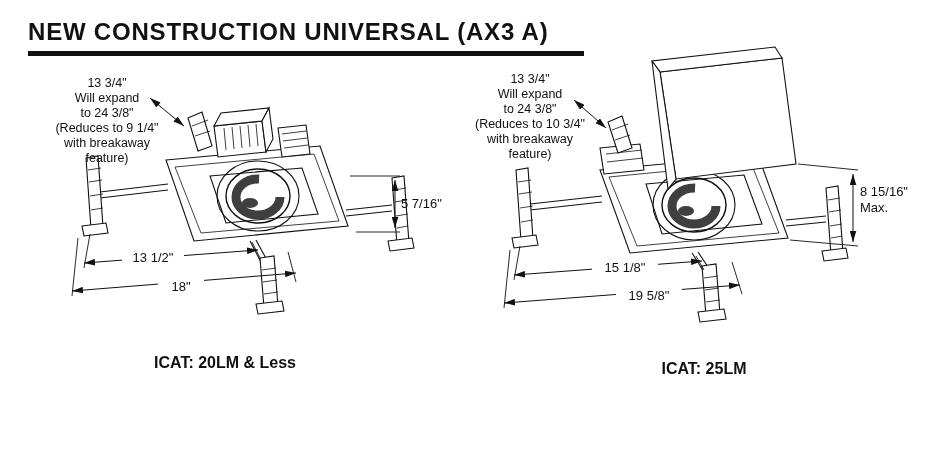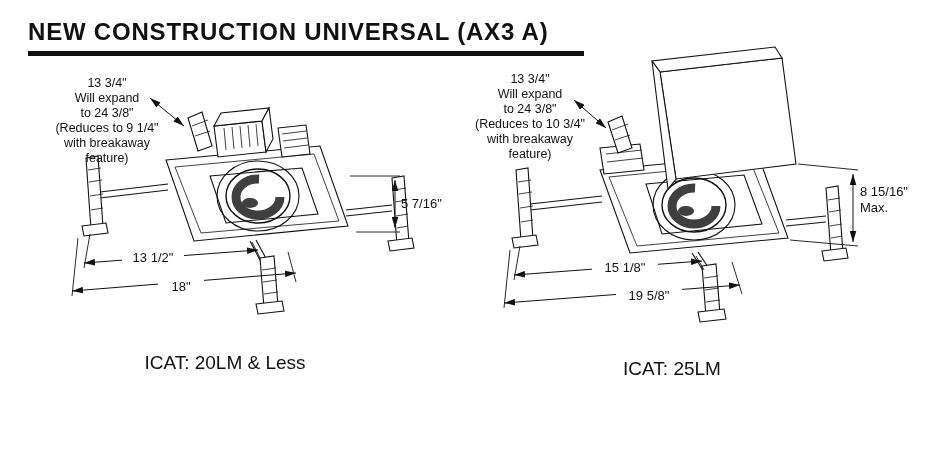--- a/index.html
+++ b/index.html
@@ -26,25 +26,25 @@
     position:absolute;font-size:13px;color:#111;white-space:nowrap;
   }
   .dim.boxed{background:#fff;padding:0 3px;text-align:center;}
   .dim-left-height{left:401px;top:196px;}
   .dim-right-height{left:860px;top:184px;line-height:16px;}
   .dim-left-w1{left:122px;top:250px;width:56px;}
   .dim-left-w2{left:158px;top:279px;width:40px;}
   .dim-right-w1{left:592px;top:260px;width:60px;}
   .dim-right-w2{left:616px;top:288px;width:60px;}
   .caption{
-    position:absolute;text-align:center;font-weight:normal;font-size:19px;line-height:25px;
+    position:absolute;text-align:center;font-weight:bold;font-size:16px;line-height:25px;
     color:#111;white-space:nowrap;
   }
   .caption-left{left:60px;top:350px;width:330px;}
-  .caption-right{left:532px;top:356px;width:280px;}
+  .caption-right{left:564px;top:356px;width:280px;}
 </style>
 </head>
 <body>
 
 <div class="page">
 
   <h1 class="page-title">NEW CONSTRUCTION UNIVERSAL (AX3 A)</h1>
   <div class="title-rule"></div>
 
   <svg class="drawing-svg" width="937" height="453" viewBox="0 0 937 453" xmlns="http://www.w3.org/2000/svg">

